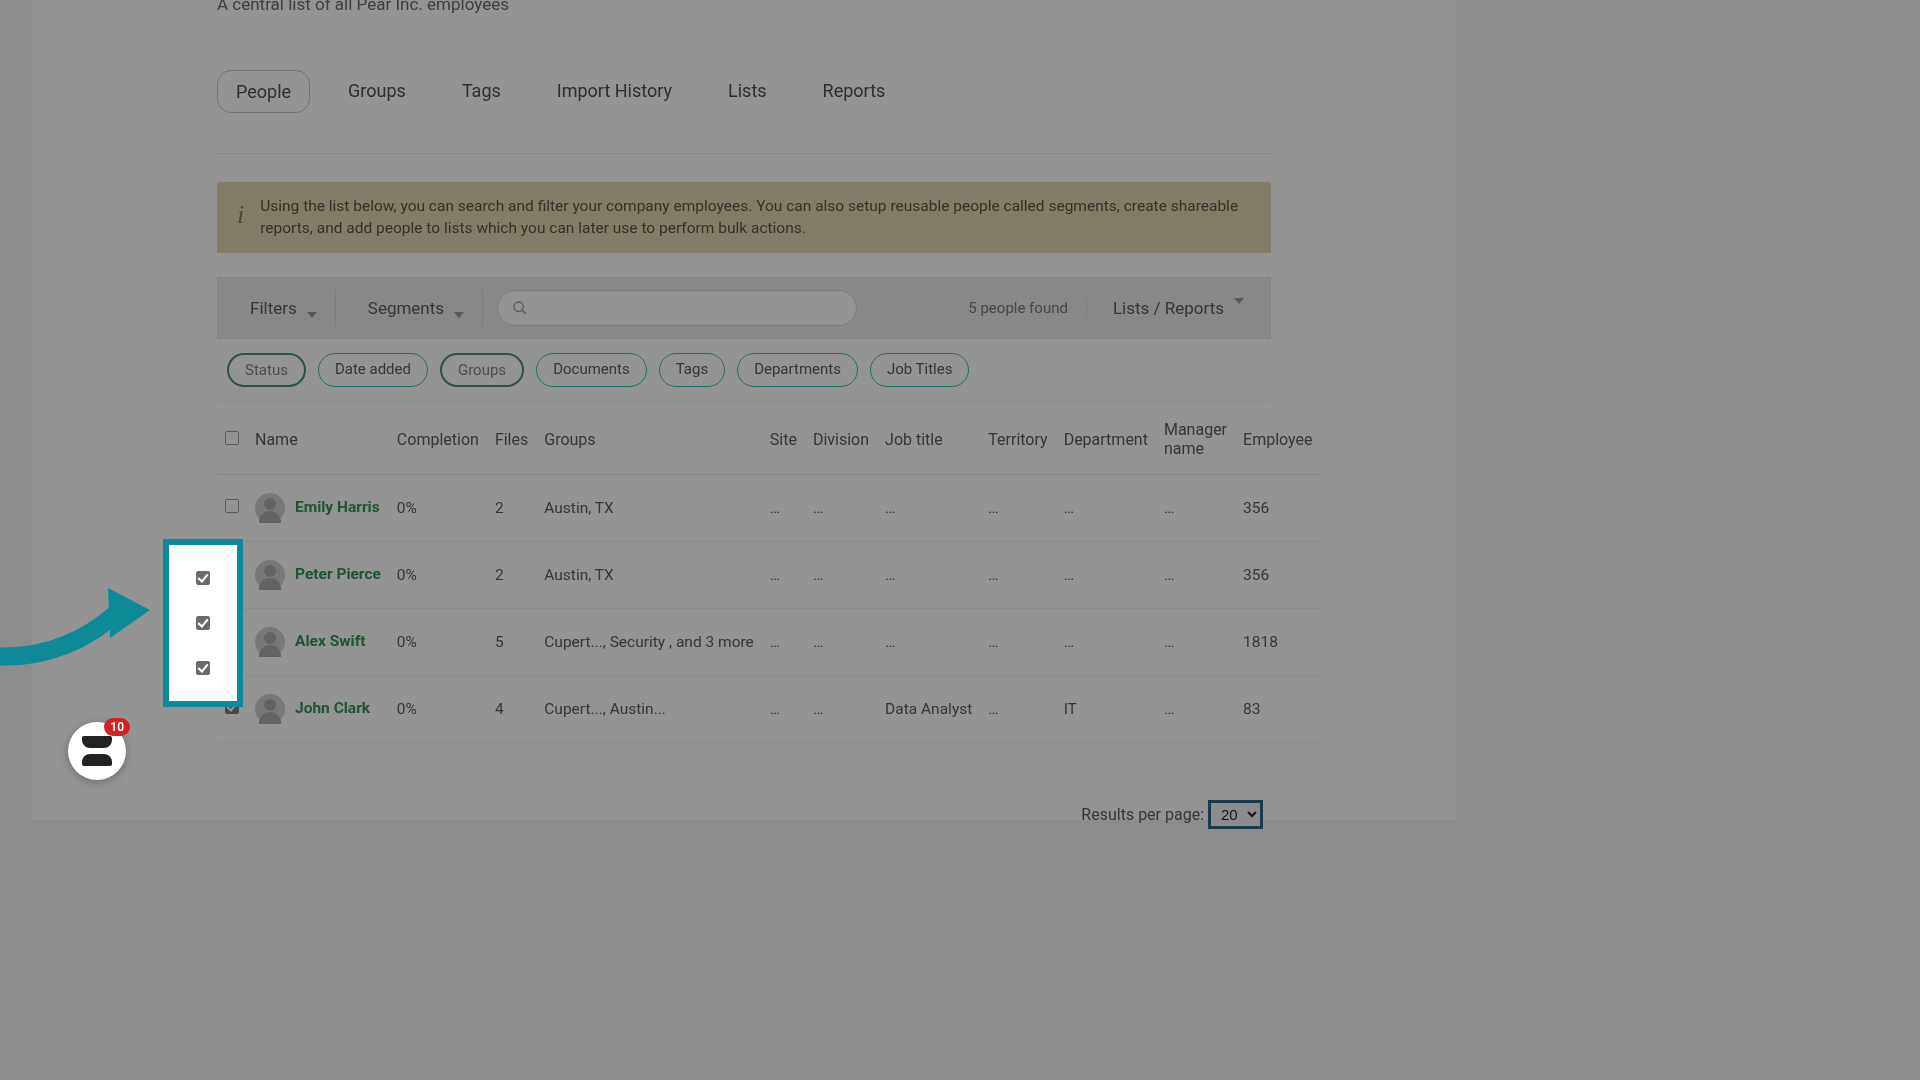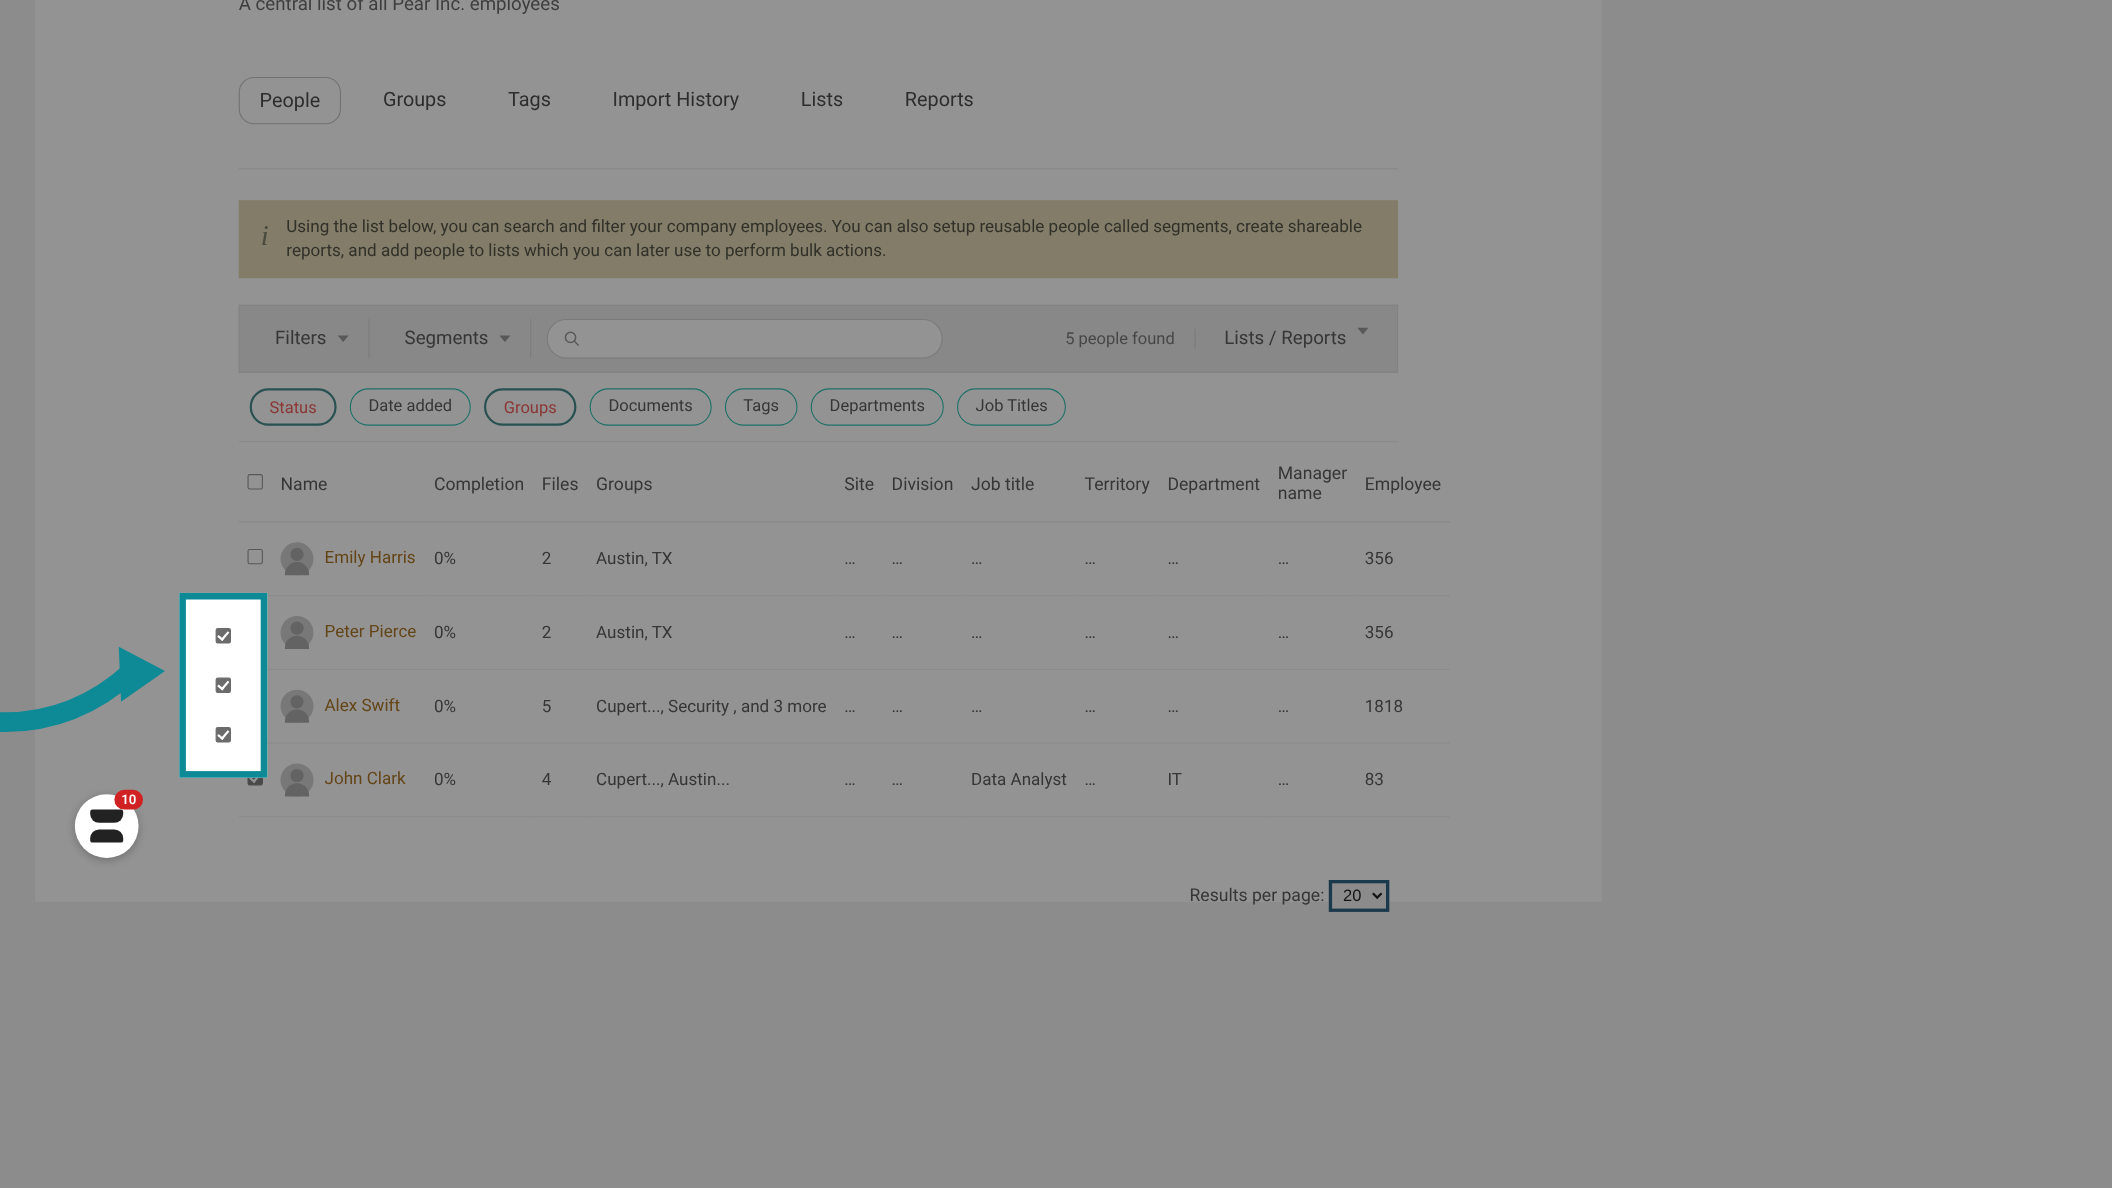--- a/index.html
+++ b/index.html
@@ -58,21 +58,21 @@
   .info-banner .text { font-size: 15.5px; line-height: 1.4; }
   .toolbar {
     background: #e8e8e8;
     display: flex;
     align-items: center;
     padding: 12px 14px;
     gap: 14px;
     border: 1px solid #ddd;
   }
   .toolbar-btn {
-    display: flex; align-items: center; gap: 10px;
+    display: flex; align-items: flex-end; gap: 10px;
     padding: 8px 18px;
     font-size: 17px;
     color: #444;
     cursor: pointer;
     border-right: 1px solid #d0d0d0;
   }
   .toolbar-btn:last-of-type { border-right: none; }
   .chev-down {
     display:inline-block;width:0;height:0;
     border-left:5px solid transparent;border-right:5px solid transparent;
@@ -94,32 +94,32 @@
   }
   .toolbar-count { margin-left: auto; color:#666; font-size:15px; padding-right: 18px; border-right:1px solid #d0d0d0; }
   .toolbar-right { display:flex; align-items:flex-start; gap:10px; padding: 0 12px; font-size:17px; color:#444; cursor:pointer;}
   .chips { display:flex; gap: 12px; padding: 14px 10px; border-bottom:1px solid #eee; }
   .chip {
     border:1px solid #14b8a6; border-radius: 18px;
     padding: 6px 16px; font-size:15px; color:#444; cursor:pointer;
   }
   .chip.active {
     border: 2px solid #2a7a7a;
-    color: #ef4444;
+    color: #737373;
   }
   table.data { width:100%; border-collapse: collapse; }
   table.data th {
     text-align:left; font-weight:400; color:#444; font-size:16px;
     padding: 18px 8px 16px 8px; border-bottom:1px solid #e2e2e2;
   }
   table.data td {
     padding: 18px 8px; border-bottom:1px solid #eee; font-size:15.5px; color:#444;
     white-space: nowrap;
   }
-  table.data td.name { color:#a16207; font-weight:400; }
+  table.data td.name { color:#15803d; font-weight:700; }
   .cb {
     width:14px; height:14px; border:1.5px solid #888;
     border-radius:2px; display:inline-block; position:relative;
   }
   .cb.checked { background:#6b6b6b; border-color:#6b6b6b; }
   .cb.checked::after {
     content:""; position:absolute; left:3px; top:0px;
     width:4px; height:8px; border:solid #fff;
     border-width:0 2px 2px 0; transform:rotate(40deg);
   }

